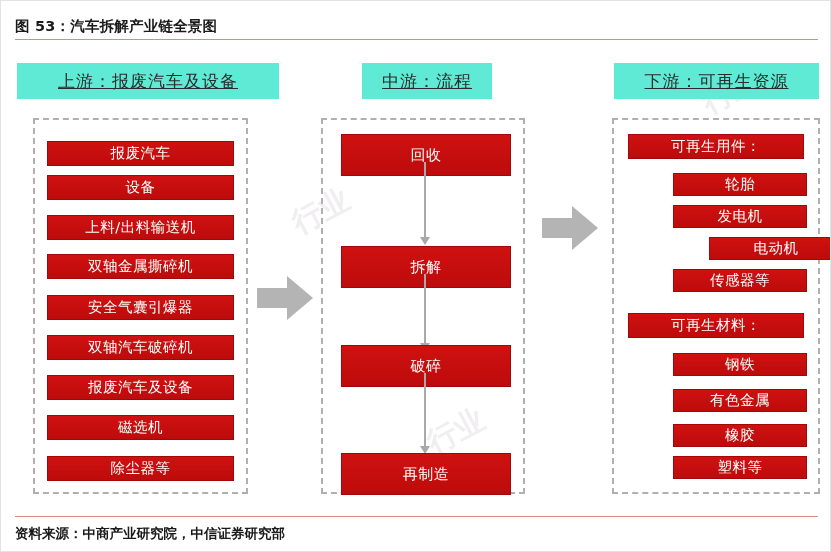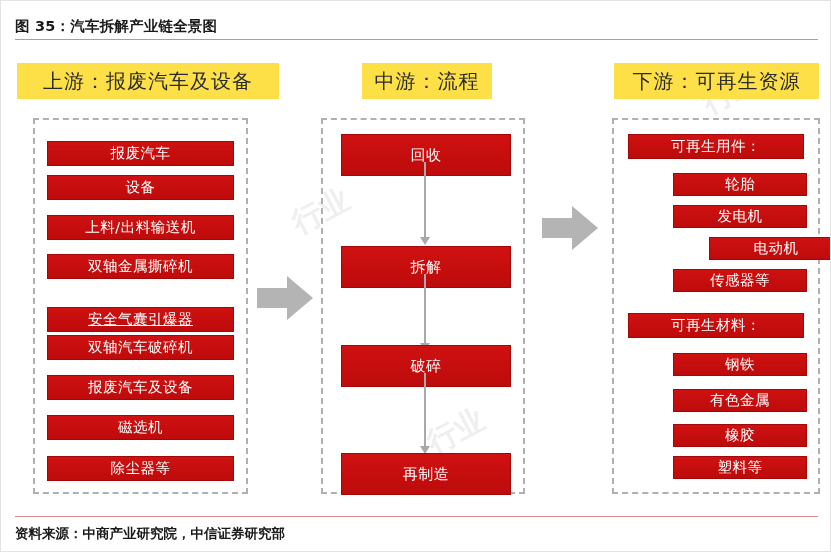--- a/index.html
+++ b/index.html
@@ -55,29 +55,30 @@
     top: 524px;
     font-size: 13.5px;
     font-weight: bold;
     color: #1a1a1a;
     white-space: nowrap;
   }
 
   
   .col-header {
     position: absolute;
-    background: #fde047;
+    background: #5eead4;
     color: #2b2b2b;
-    font-size: 20px;
+    font-size: 17px;
     font-weight: normal;
     display: flex;
     align-items: center;
     justify-content: center;
     white-space: nowrap;
     letter-spacing: 1px;
+    text-decoration: underline;
   }
   #header-up    { left: 16px;  top: 62px; width: 262px; height: 36px; }
   #header-mid   { left: 361px; top: 62px; width: 130px; height: 36px; }
   #header-down  { left: 613px; top: 62px; width: 205px; height: 36px; }
 
   
   .dashed-box {
     position: absolute;
     border: 2px dashed #b0b0b0;
     box-sizing: border-box;
@@ -176,34 +177,34 @@
 </style>
 </head>
 <body>
 
 <div class="page">
 
   <div class="watermark" style="left:290px; top:190px;">行业</div>
   <div class="watermark" style="left:425px; top:410px;">行业</div>
   <div class="watermark" style="left:700px; top:70px;">行业</div>
 
-  <div class="title">图 35：汽车拆解产业链全景图</div>
+  <div class="title">图 53：汽车拆解产业链全景图</div>
   <div class="title-rule"></div>
 
   <div class="col-header" id="header-up">上游：报废汽车及设备</div>
   <div class="col-header" id="header-mid">中游：流程</div>
   <div class="col-header" id="header-down">下游：可再生资源</div>
 
   <div class="dashed-box" id="box-up"></div>
 
   <div class="red-box up-box" style="top:124px;margin-top:16px;">报废汽车</div>
   <div class="red-box up-box" style="top:174px;">设备</div>
   <div class="red-box up-box" style="top:214px;">上料/出料输送机</div>
   <div class="red-box up-box" style="top:253px;">双轴金属撕碎机</div>
-  <div class="red-box up-box" style="top:306px;text-decoration:underline;">安全气囊引爆器</div>
+  <div class="red-box up-box" style="top:294px;">安全气囊引爆器</div>
   <div class="red-box up-box" style="top:334px;">双轴汽车破碎机</div>
   <div class="red-box up-box" style="top:374px;">报废汽车及设备</div>
   <div class="red-box up-box" style="top:414px;">磁选机</div>
   <div class="red-box up-box" style="top:455px;">除尘器等</div>
 
   <div class="h-arrow" id="arrow-up-mid">
     <div class="shaft"></div>
     <div class="head"></div>
   </div>
 

